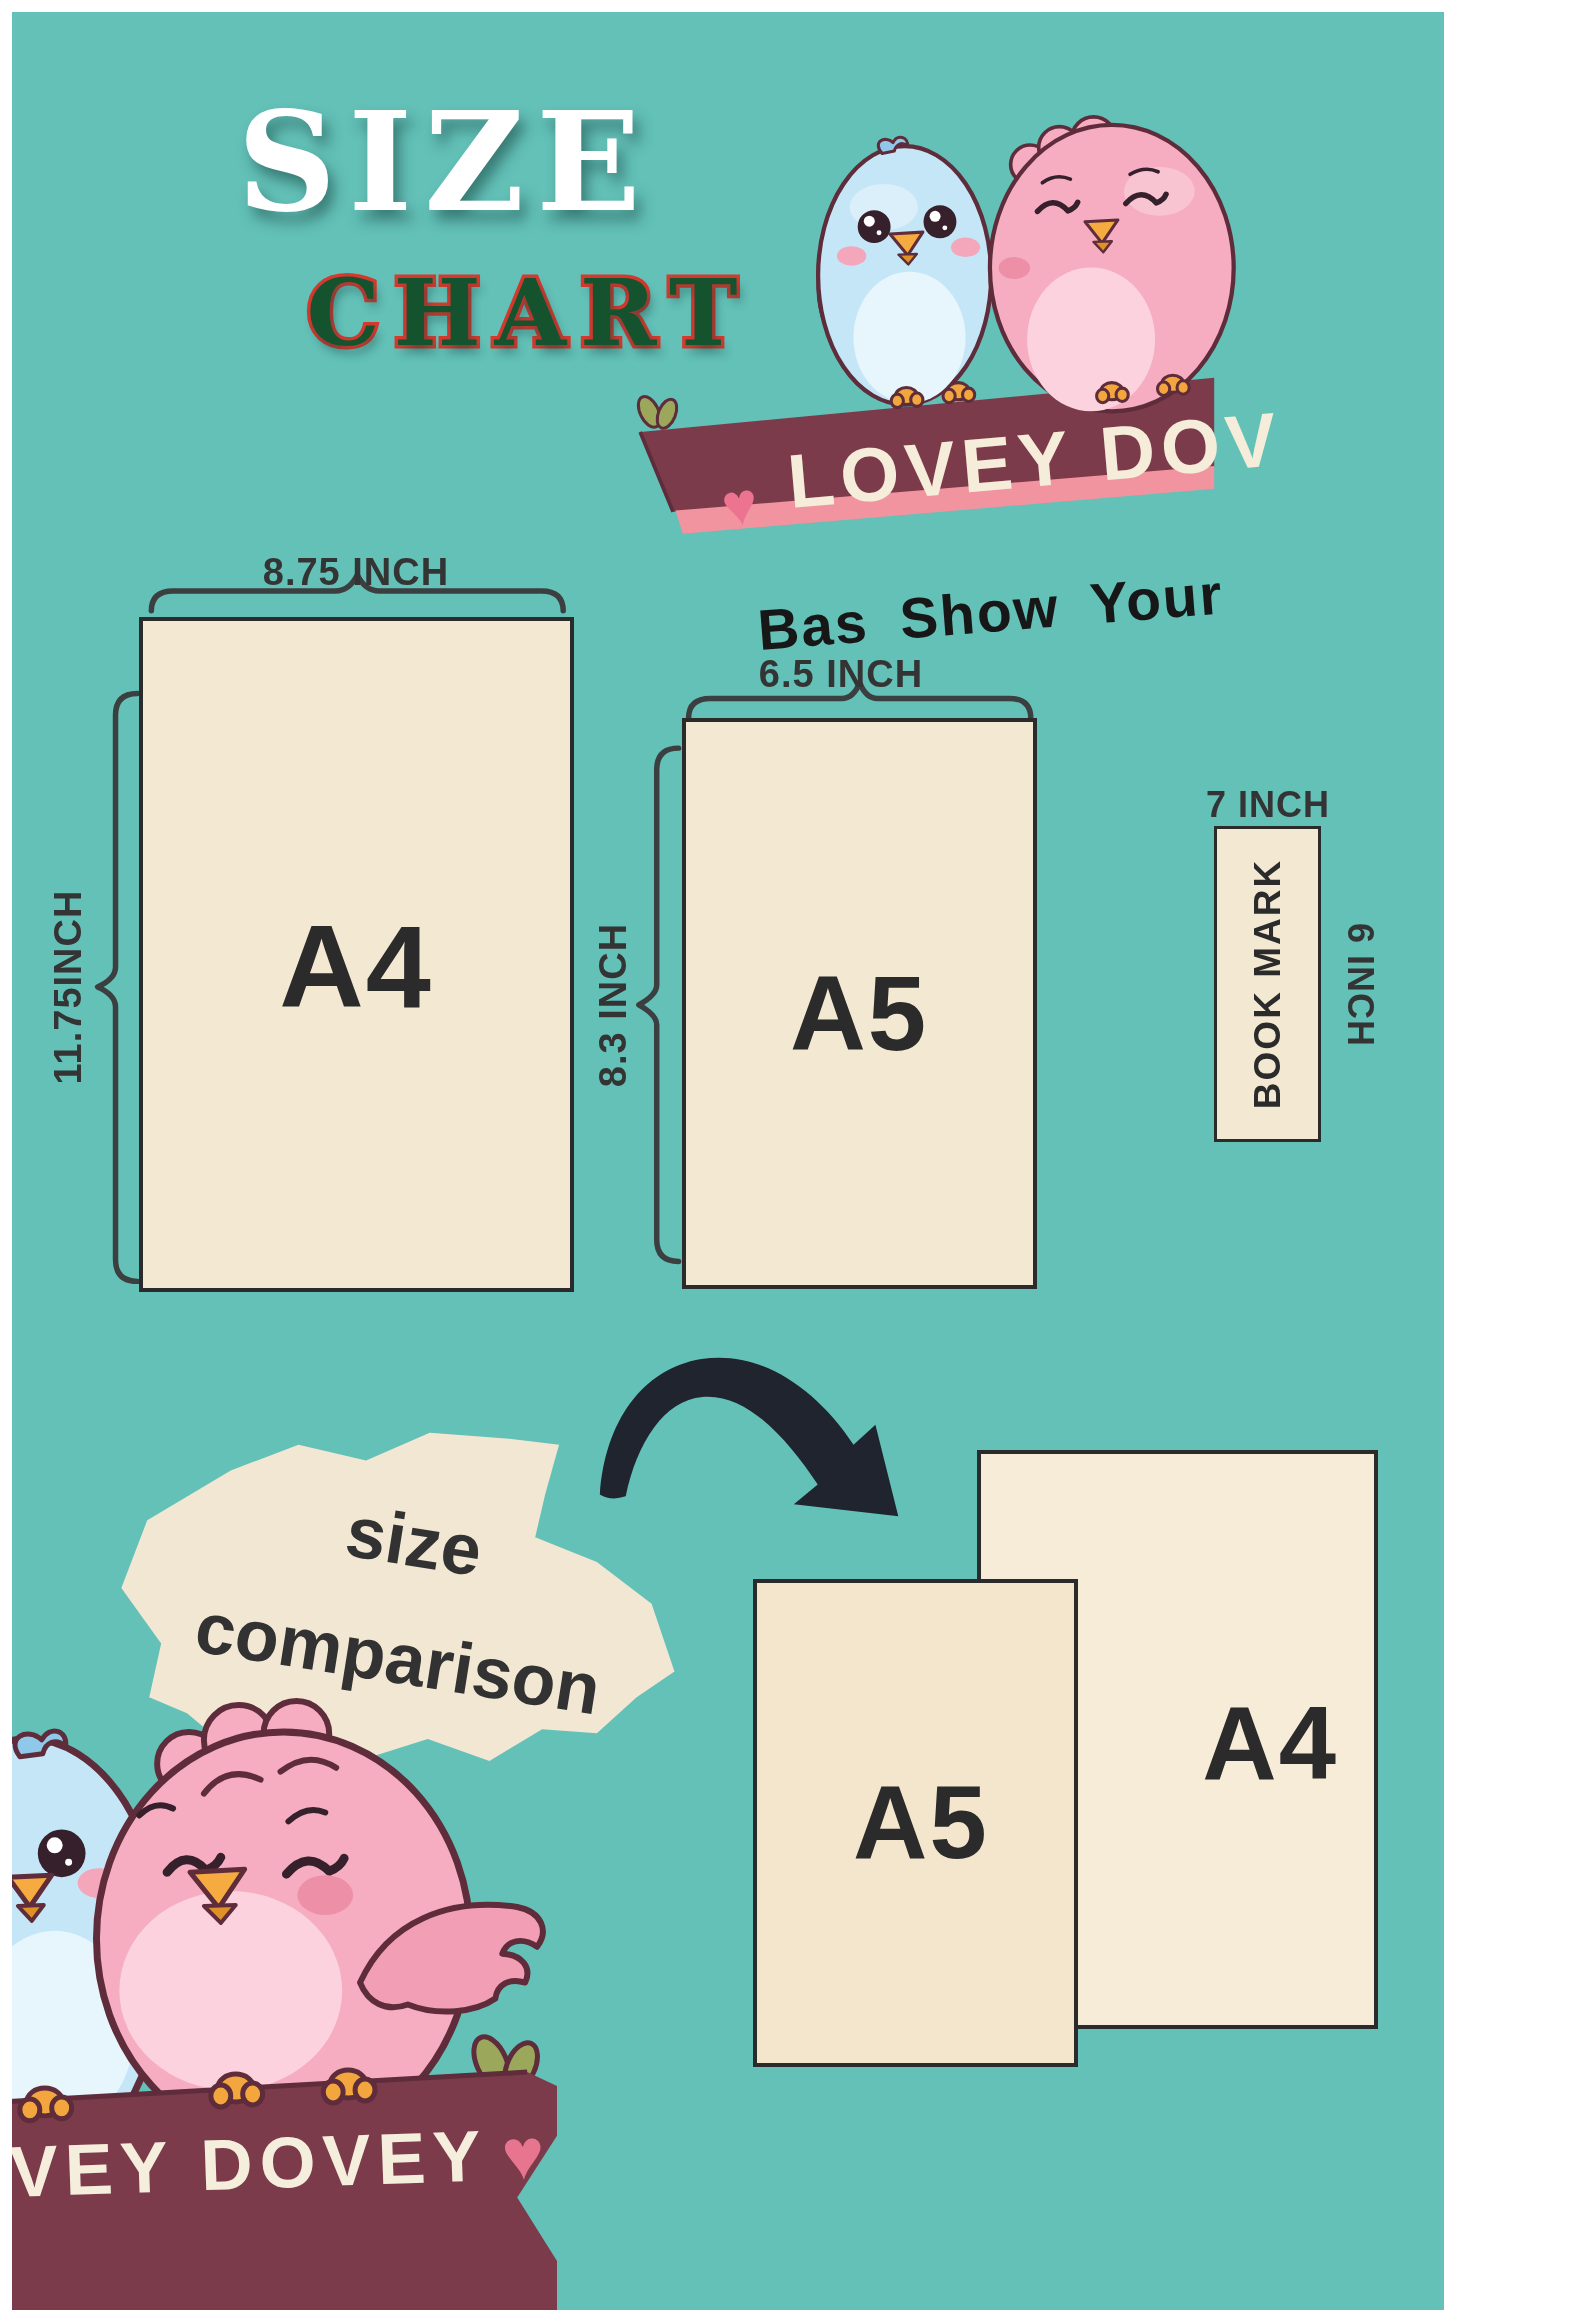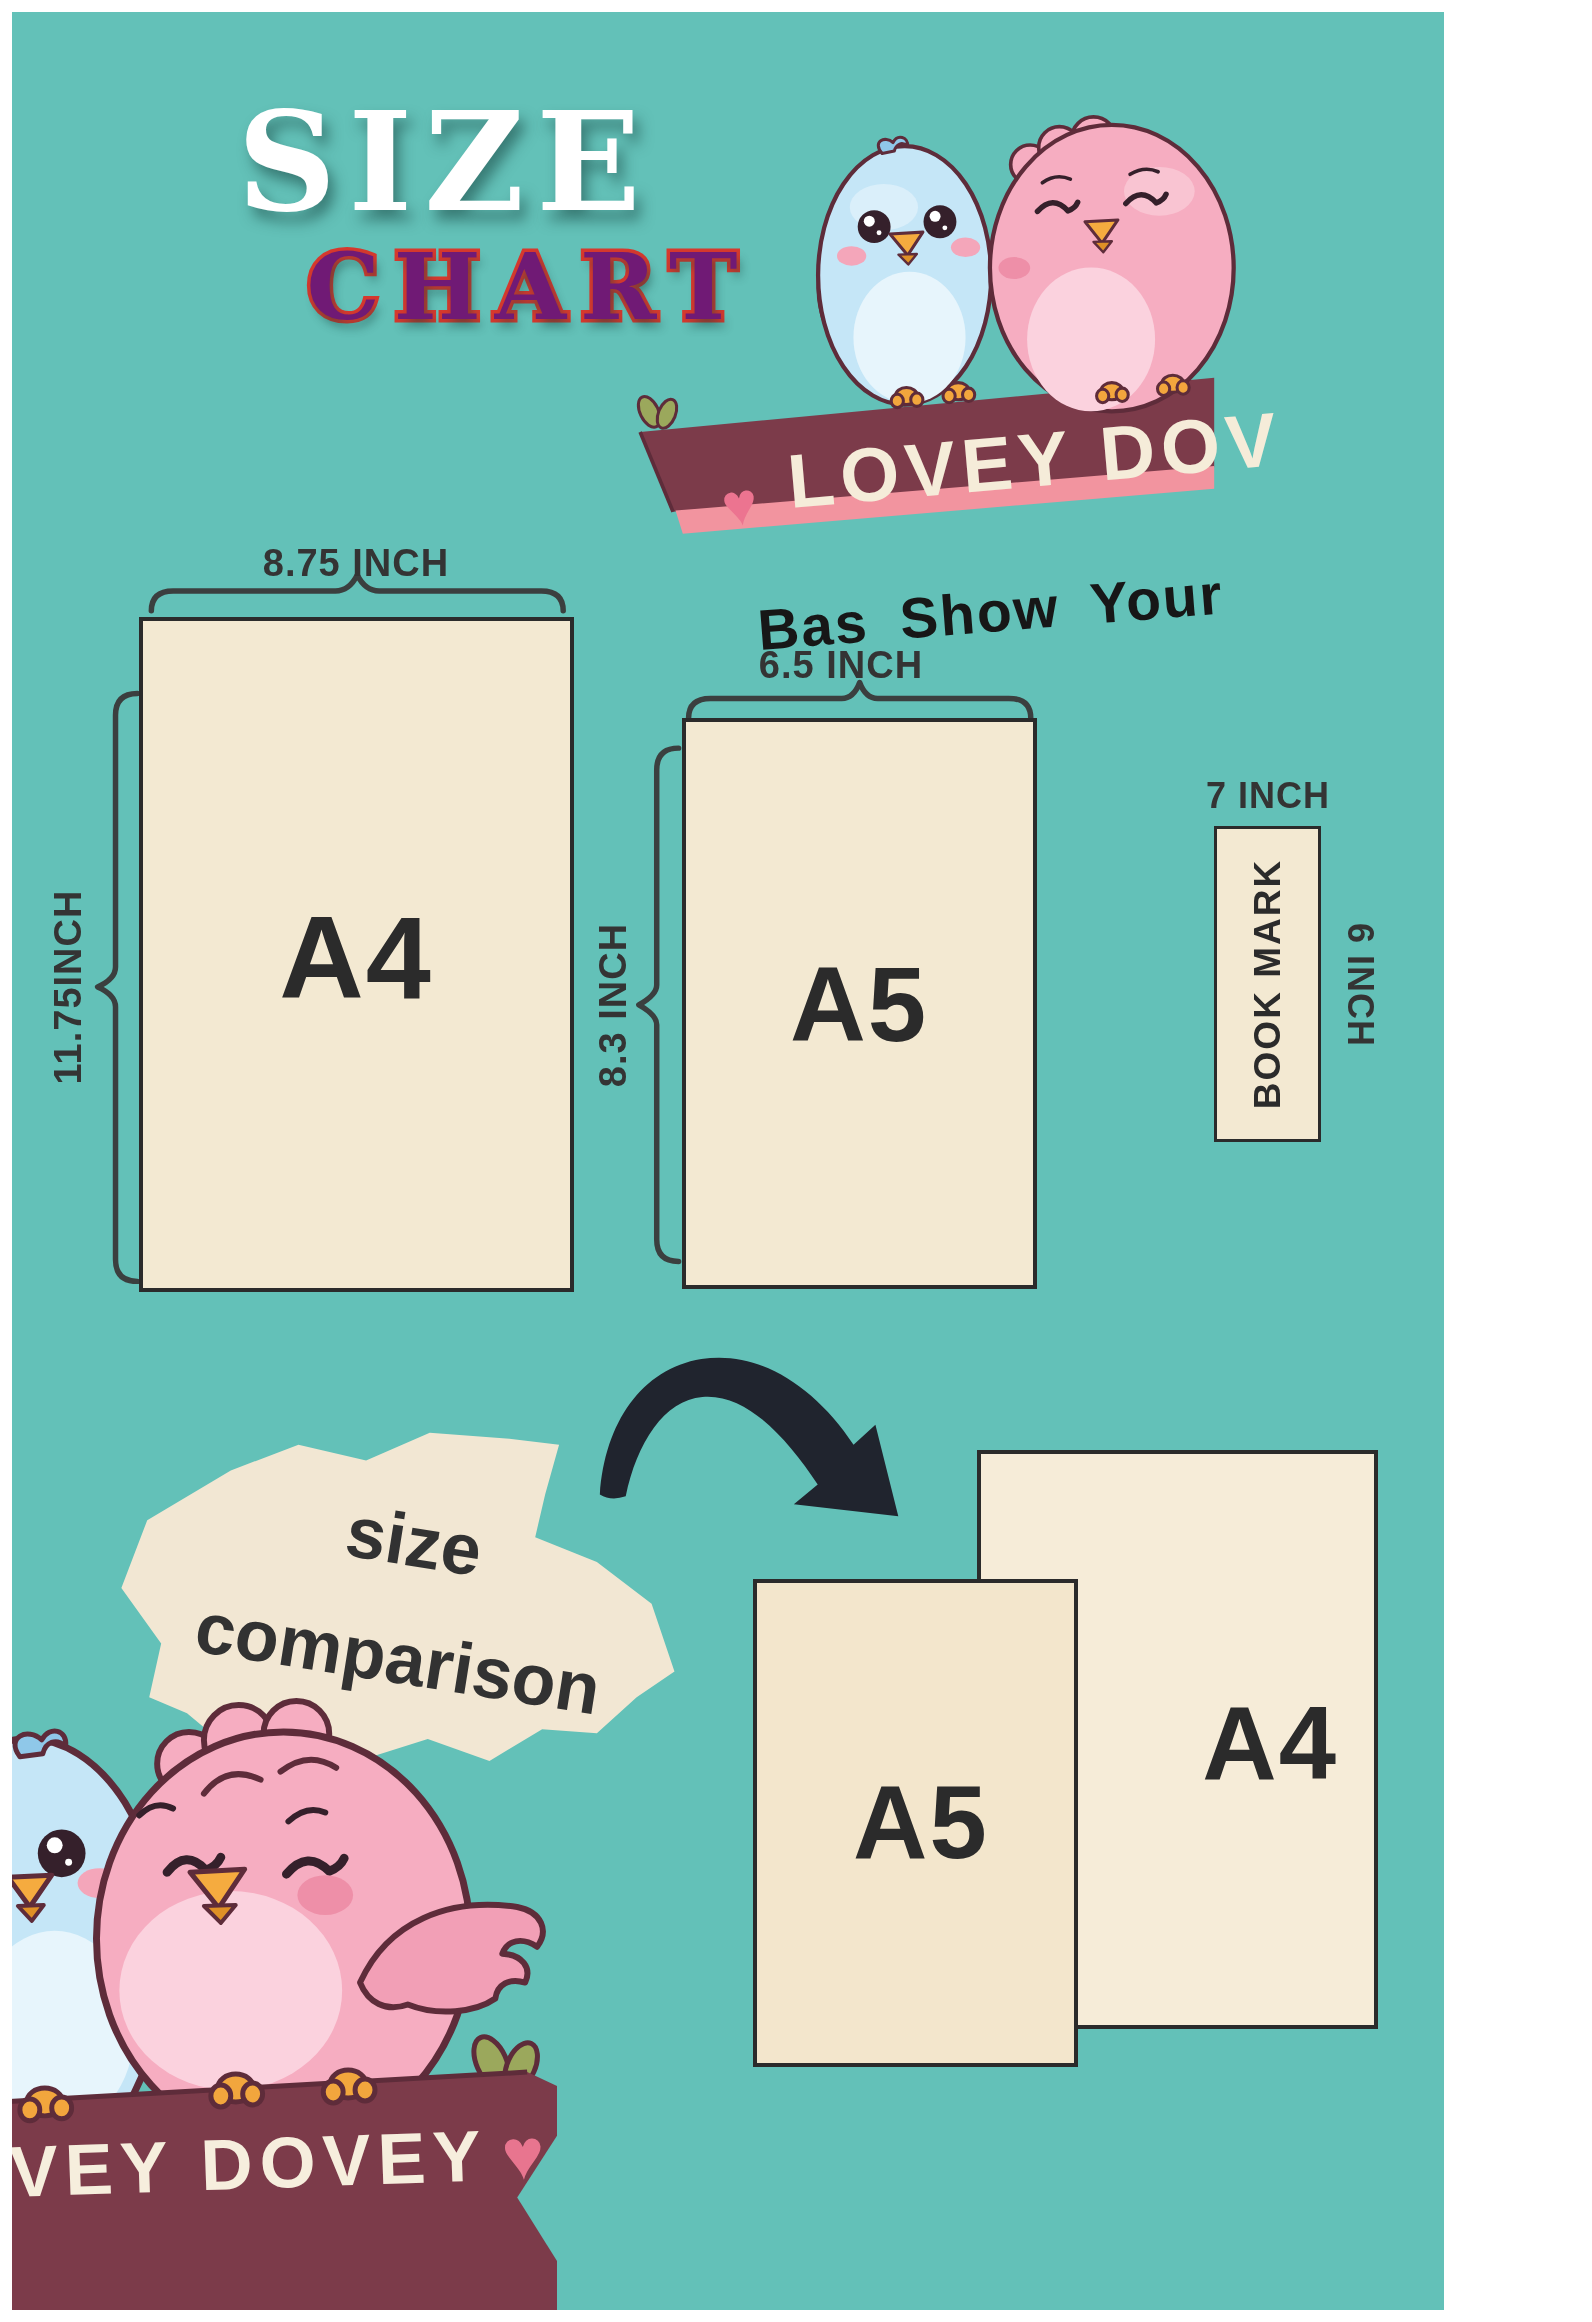--- a/index.html
+++ b/index.html
@@ -1,28 +1,28 @@
 <!DOCTYPE html>
 <html><head>
 <meta charset="utf-8">
 <style>
   html,body{margin:0;padding:0;background:#ffffff;}
   .stage{position:relative;width:1456px;height:2322px;background:#ffffff;overflow:hidden;
          font-family:"Liberation Sans", sans-serif;}
   .poster{position:absolute;inset:0;background:#63c1b8;overflow:hidden;}
   .frame{position:absolute;inset:0;border:12px solid #ffffff;pointer-events:none;z-index:60;}
   .abs{position:absolute;}
-  .ctr{transform:translate(-50%,-50%);}
+  .ctr{transform:translate(-50%,-50%);margin-top:9px;}
   
   .title-size{left:445px;top:161px;transform:translate(-50%,-50%);
     font-family:"DejaVu Serif", serif;font-weight:bold;font-size:137px;letter-spacing:12px;
     color:#ffffff;text-shadow:6px 10px 14px rgba(22,66,62,.55);white-space:nowrap;}
-  .title-chart{left:529px;top:287px;transform:translate(-50%,-50%);
+  .title-chart{left:529px;top:313px;transform:translate(-50%,-50%);
     font-family:"DejaVu Serif", serif;font-weight:bold;font-size:92px;letter-spacing:14px;
-    color:#701a75;-webkit-text-stroke:7px #d6392e;paint-order:stroke fill;
+    color:#14532d;-webkit-text-stroke:7px #d6392e;paint-order:stroke fill;
     text-shadow:4px 8px 10px rgba(22,66,62,.45);white-space:nowrap;}
   
   .paper{position:absolute;background:#f3e9d2;border:4px solid #2b2b2b;box-sizing:border-box;}
   .paper-label{color:#2b2b2b;font-weight:bold;font-size:105px;letter-spacing:2px;white-space:nowrap;}
   .dim-label{color:#343434;font-weight:bold;font-size:38px;letter-spacing:1px;white-space:nowrap;}
   .dim-small{font-size:36px;}
   .rot-ccw{transform:translate(-50%,-50%) rotate(-90deg);}
   .rot-cw{transform:translate(-50%,-50%) rotate(90deg);}
   .bookmark-label{color:#2b2b2b;font-weight:bold;font-size:37px;letter-spacing:2px;white-space:nowrap;}
   

